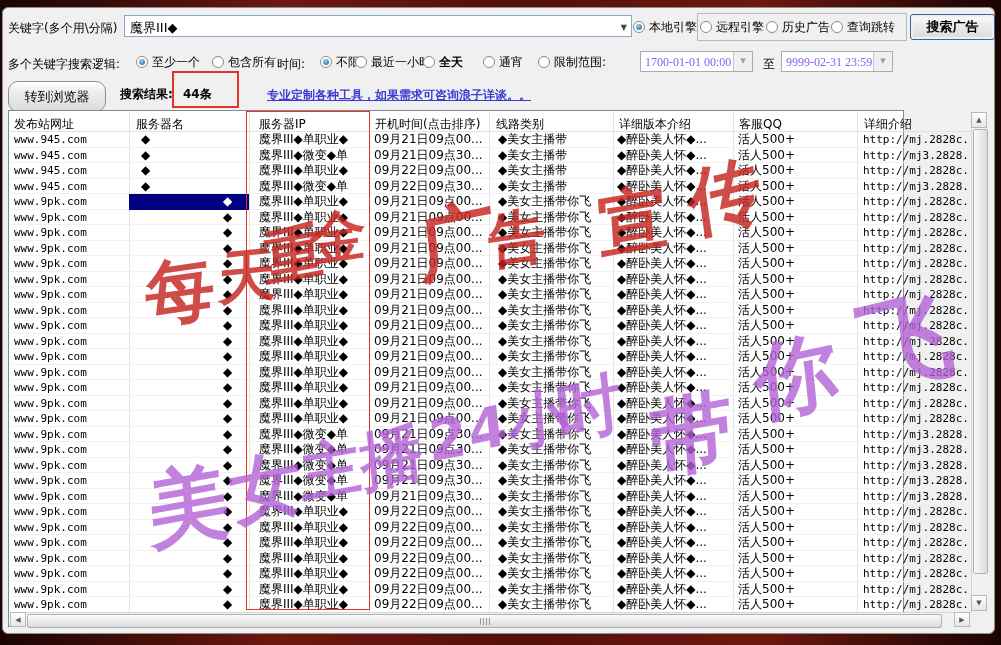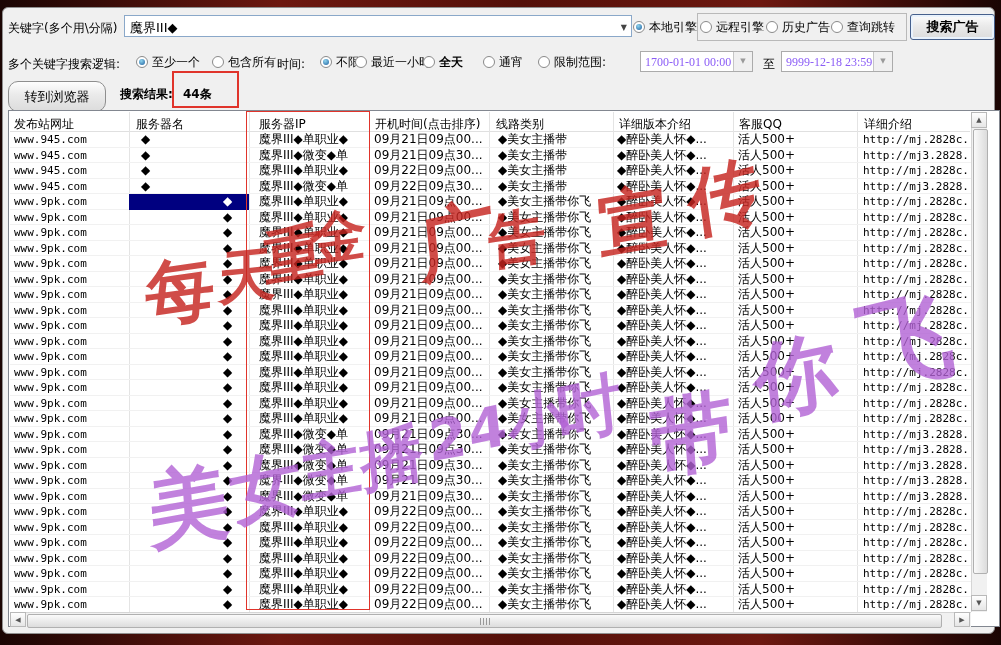--- a/index.html
+++ b/index.html
@@ -37,21 +37,21 @@
        border:1px solid #46608c;box-shadow:inset 0 0 0 2px #e9f2fc;font-weight:bold;}
   .btn-browser{left:8px;top:81px;width:98px;height:31px;border-radius:10px;border:1px solid #8e8e8e;}
   
   .dtf{position:absolute;height:21px;background:#fff;border:1px solid #ababab;box-sizing:border-box;}
   .dtf .tx{position:absolute;left:4px;top:3px;font-size:12px;color:#8b5cf6;
            font-family:Liberation Serif, serif;}
   .dtf .dd{position:absolute;right:0;top:0;width:18px;height:19px;background:#f0f0f0;
            border-left:1px solid #c6c6c6;color:#9a9a9a;font-size:7px;text-align:center;line-height:19px;}
   .link{font-size:12px;color:#3b3bd4;text-decoration:underline;font-weight:bold;}
   
-  .table{position:absolute;left:8px;top:110px;width:992px;height:517px;background:#fff;
+  .table{position:absolute;left:8px;top:110px;width:896px;height:517px;background:#fff;
          border:1px solid #828790;box-sizing:border-box;}
   .hcell{position:absolute;top:5px;font-size:12px;color:#000;white-space:nowrap;}
   .vline{position:absolute;top:1px;height:500px;width:1px;background:#e4e4e4;}
   .hdrline{position:absolute;left:1px;top:20px;width:960px;height:1px;background:#e0e0e0;}
   #rows{position:absolute;left:1px;top:21px;width:961px;height:480px;overflow:hidden;}
   .trow{position:relative;width:100%;height:15.5px;border-bottom:1px solid #f1f1f1;box-sizing:border-box;}
   .cell{position:absolute;top:0px;font-size:12px;color:#000;white-space:nowrap;line-height:15px;}
   .mono{font-family:"DejaVu Sans Mono","Liberation Mono",monospace;font-size:11px;line-height:15px;}
   .c-site{left:4px;}
   .npl{left:131px;}
@@ -144,27 +144,28 @@
   <span class="ritem" style="left:538px;top:54px;">
       <span class="rad"></span>
       <span class="rlabel">限制范围:</span>
     </span>
   <div class="dtf" style="left:640px;top:51px;width:113px;">
     <span class="tx">1700-01-01 00:00</span>
     <span class="dd">▼</span>
   </div>
   <span class="abs lbl" style="left:763px;top:56px;">至</span>
   <div class="dtf" style="left:781px;top:51px;width:112px;">
-    <span class="tx">9999-12-18 23:59</span>
+    <span class="tx">9999-02-31 23:59</span>
     <span class="dd">▼</span>
   </div>
 
   <div class="btn btn-browser">转到浏览器</div>
   <span class="abs lbl" style="left:120px;top:86px;font-weight:bold;">搜索结果:</span>
   <span class="abs lbl" style="left:183px;top:86px;font-weight:bold;">44条</span>
+  <span class="abs link" style="left:267px;top:87px;">专业定制各种工具，如果需求可咨询浪子详谈。。</span>
 
   <div class="table">
     <div id="hdr">
         <span class="hcell" style="left: 5px;">发布站网址</span>
         <span class="hcell" style="left: 127px;">服务器名</span>
         <span class="hcell" style="left: 250px;">服务器IP</span>
         <span class="hcell" style="left: 366px;">开机时间(点击排序)</span>
         <span class="hcell" style="left: 487px;">线路类别</span>
         <span class="hcell" style="left: 610px;">详细版本介绍</span>
         <span class="hcell" style="left: 730px;">客服QQ</span>

